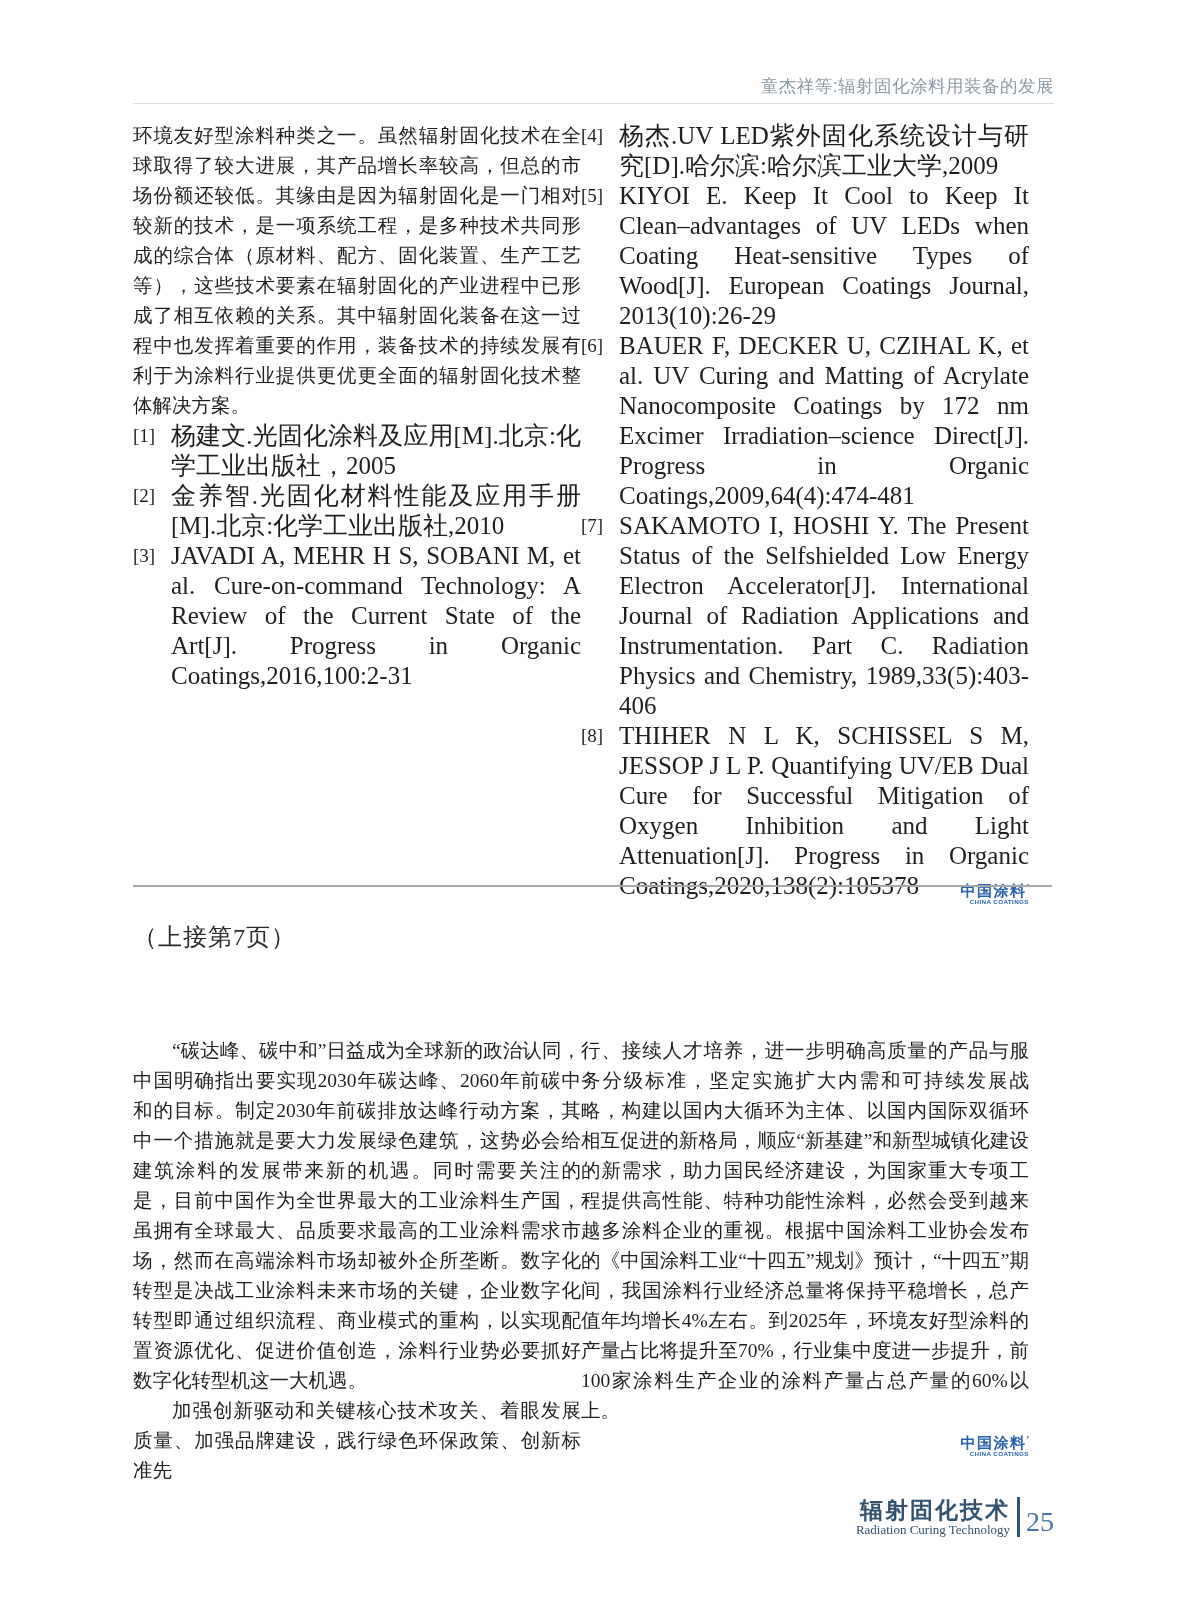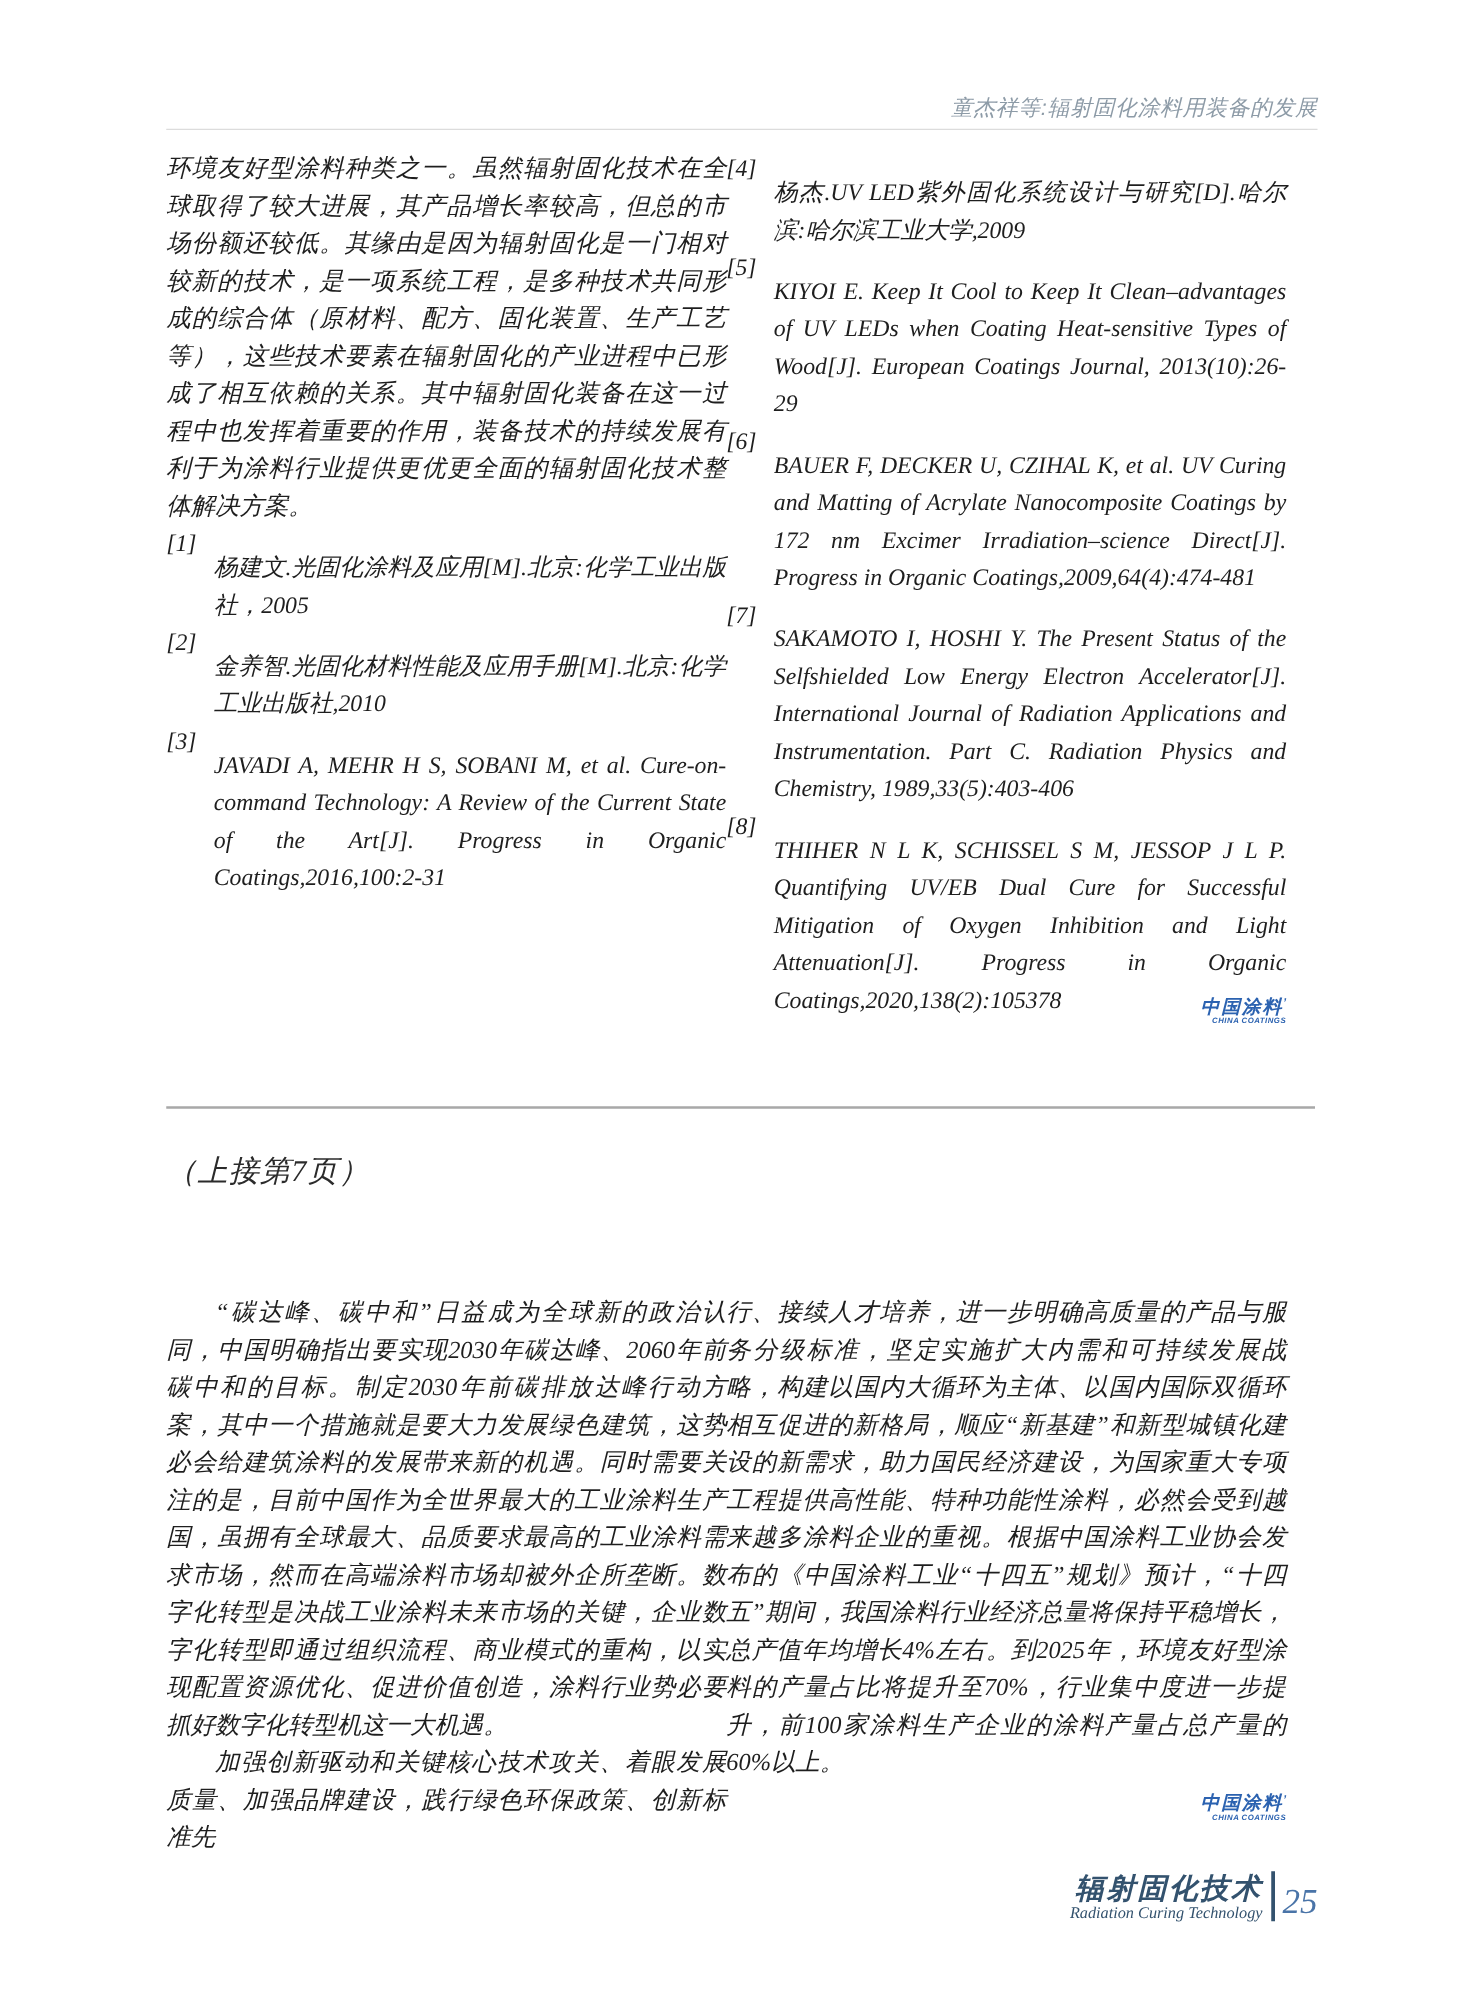--- a/index.html
+++ b/index.html
@@ -4,21 +4,20 @@
 <style>
   * { margin:0; padding:0; box-sizing:border-box; }
   html,body { background:#ffffff; }
   .page {
     position:relative;
     width:1187px; height:1600px;
     background:#ffffff;
     font-family:"Liberation Serif","DejaVu Serif",serif;
     color:#1e1e1e;
     overflow:hidden;
-    font-style:italic;
   }
   
   .running-header {
     position:absolute; top:74px; right:133px;
     font-family:"Liberation Sans","DejaVu Sans",sans-serif;
     font-size:17.5px; color:#8d9ba7; letter-spacing:0.5px;
   }
   .top-rule {
     position:absolute; top:103px; left:133px; width:921px; height:1px;
     background:#dcdcdc;
@@ -35,22 +34,22 @@
   }
   .refs-heading {
     font-family:"Liberation Sans","DejaVu Sans",sans-serif;
     font-weight:bold; font-size:19.5px; line-height:30px;
     text-align:center; letter-spacing:2px;
     margin-top:21px; margin-bottom:3px;
   }
   .ref { display:flex; }
   .ref-num { flex:0 0 38px; font-size:19px; line-height:30px; }
   .ref-text {
-    flex:1; font-size:19px; line-height:30px;
-    text-align:justify; text-justify:inter-ideograph;margin-top:19px;
+    flex:1; font-size:25px; line-height:30px;
+    text-align:justify; text-justify:inter-ideograph;
   }
   .ref-last { position:relative; }
   
   .logo { text-align:right; line-height:1; }
   .logo-inline { position:absolute; right:0; bottom:-6px; }
   .logo-cn {
     font-family:"Liberation Sans","DejaVu Sans",sans-serif;
     font-weight:bold; font-size:15px; color:#2b62b0; letter-spacing:1.5px;
     white-space:nowrap;
   }

